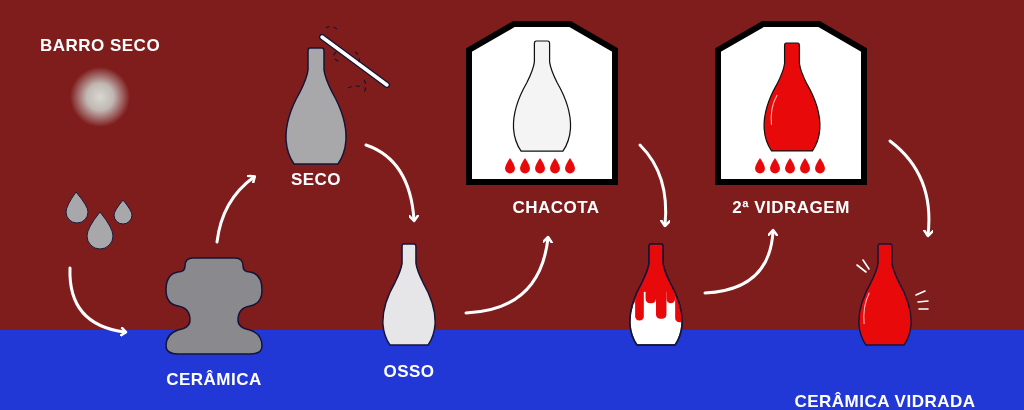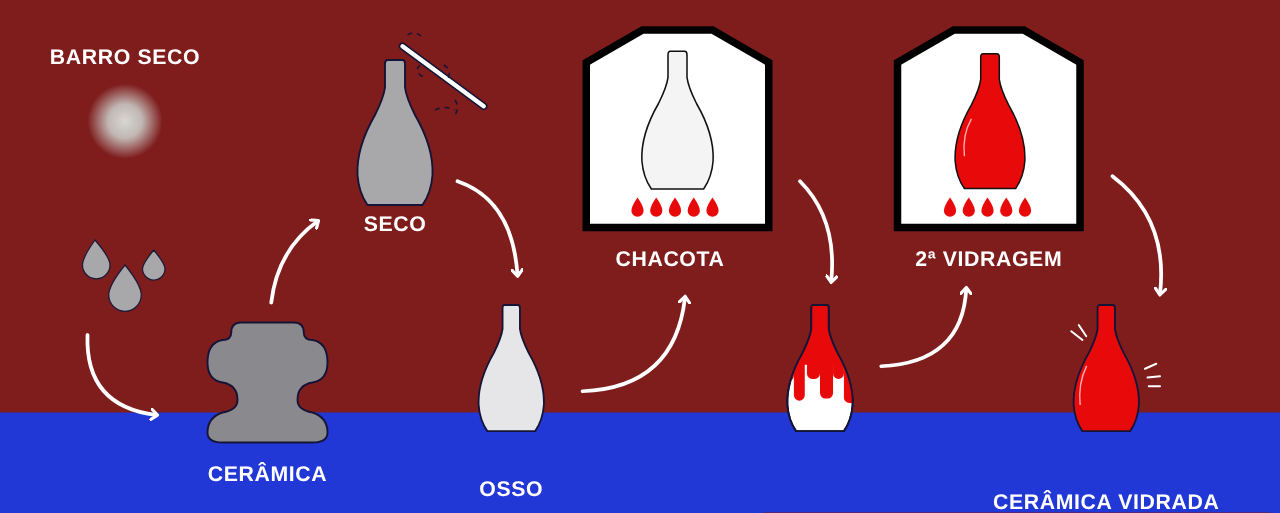--- a/index.html
+++ b/index.html
@@ -126,17 +126,17 @@
     <path d="M466,313 Q540,310 548,238"></path>
     <path d="M640,145 Q670,175 665,225"></path>
     <path d="M705,293 Q770,290 773,231"></path>
     <path d="M890,141 Q935,175 928,235"></path>
   </g>
 </svg>
 
 <div class="lbl" style="left:100px;top:36px;">BARRO SECO</div>
 <div class="lbl" style="left:214px;top:370px;">CERÂMICA</div>
 <div class="lbl" style="left:316px;top:170px;">SECO</div>
-<div class="lbl" style="left:409px;top:382px;">OSSO</div>
-<div class="lbl" style="left:536px;top:198px;text-align:center;">CHACOTA</div>
+<div class="lbl" style="left:409px;top:362px;">OSSO</div>
+<div class="lbl" style="left:556px;top:198px;text-align:center;">CHACOTA</div>
 <div class="lbl" style="left:791px;top:198px;">2ª VIDRAGEM</div>
 <div class="lbl" style="left:885px;top:370px;margin-top:22px;">CERÂMICA VIDRADA</div>
 </div>
 
 </body></html>

